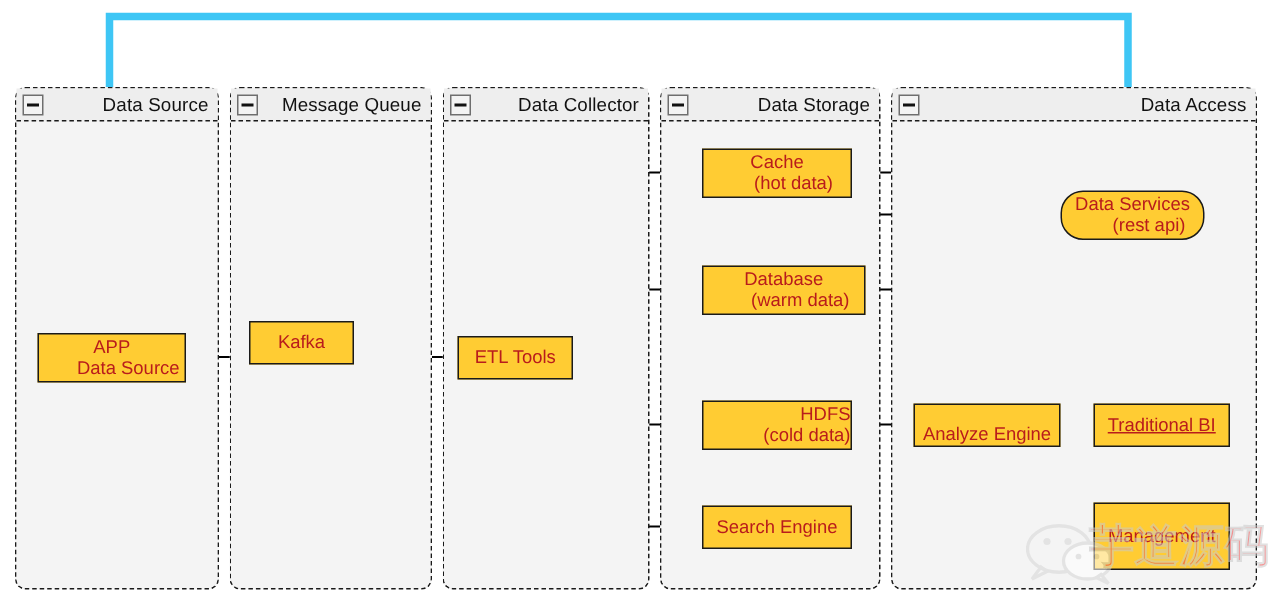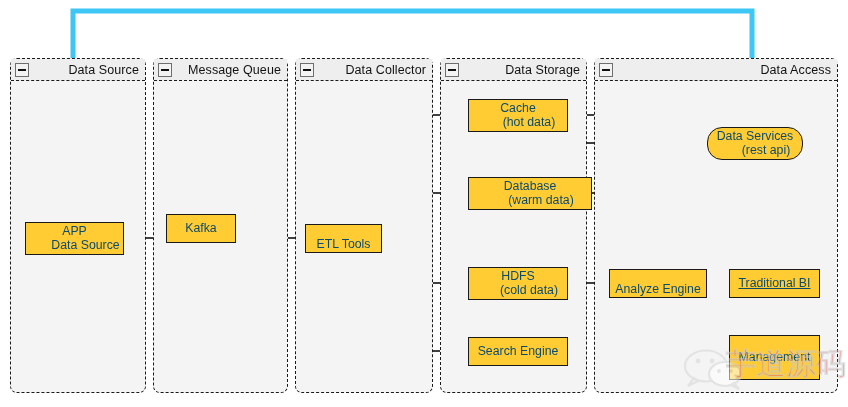--- a/index.html
+++ b/index.html
@@ -60,21 +60,21 @@
   .node{
     position:absolute;
     background:#ffcc33;
     border:1.3px solid #1a1a1a;
     box-sizing:border-box;
     display:flex;
     flex-direction:column;
     align-items:center;
     justify-content:center;
     font-size:12.3px;
-    color:#0c4a6e;
+    color:#b91c1c;
     line-height:1.12;
     text-align:center;
     white-space:nowrap;
   }
   .node .l2{font-size:12.3px;padding-left:22px;}
 
   
   #watermark{
     position:absolute;
     left:684px;top:338px;
@@ -187,35 +187,35 @@
 
   <div class="node" style="left:25px;top:222px;width:99px;height:33px;">
     <span>APP</span>
     <span class="l2">Data Source</span>
   </div>
 
   <div class="node" style="left:166px;top:214px;width:70px;height:29px;">
     <span>Kafka</span>
   </div>
 
-  <div class="node" style="left:305px;top:224px;width:77px;height:29px;justify-content:flex-end;">
+  <div class="node" style="left:305px;top:224px;width:77px;height:29px;">
     <span>ETL Tools</span>
   </div>
 
   <div class="node" style="left:468px;top:99px;width:100px;height:33px;">
     <span>Cache</span>
     <span class="l2">(hot data)</span>
   </div>
 
-  <div class="node" style="left:468px;top:177px;width:124px;height:33px;text-align:center;">
+  <div class="node" style="left:468px;top:177px;width:109px;height:33px;text-align:center;">
     <span>Database</span>
     <span class="l2">(warm data)</span>
   </div>
 
-  <div class="node" style="left:468px;top:267px;width:100px;height:33px;">
+  <div class="node" style="left:468px;top:267px;width:100px;height:33px;align-items:flex-end;">
     <span>HDFS</span>
     <span class="l2">(cold data)</span>
   </div>
 
   <div class="node" style="left:468px;top:337px;width:100px;height:29px;">
     <span>Search Engine</span>
   </div>
 
   <div class="node" style="left:707px;top:127px;width:96px;height:33px;border-radius:15px;">
     <span>Data Services</span>

